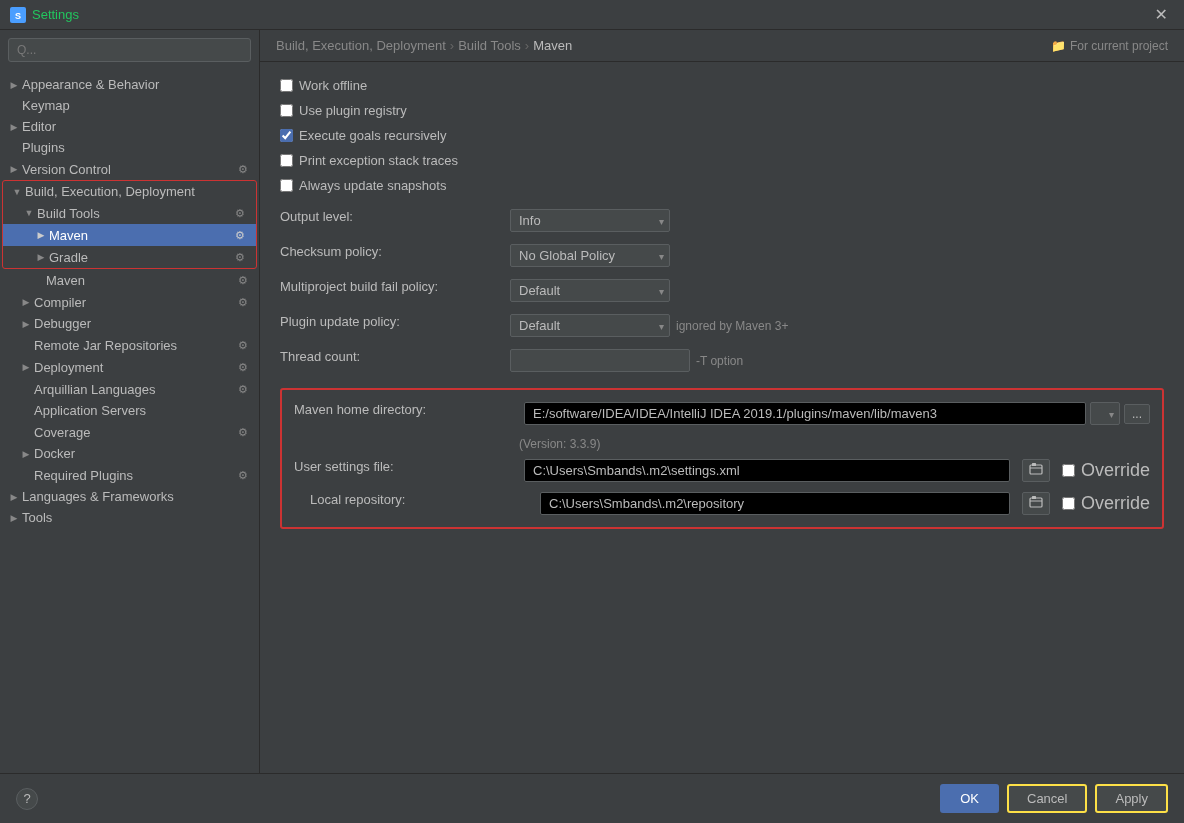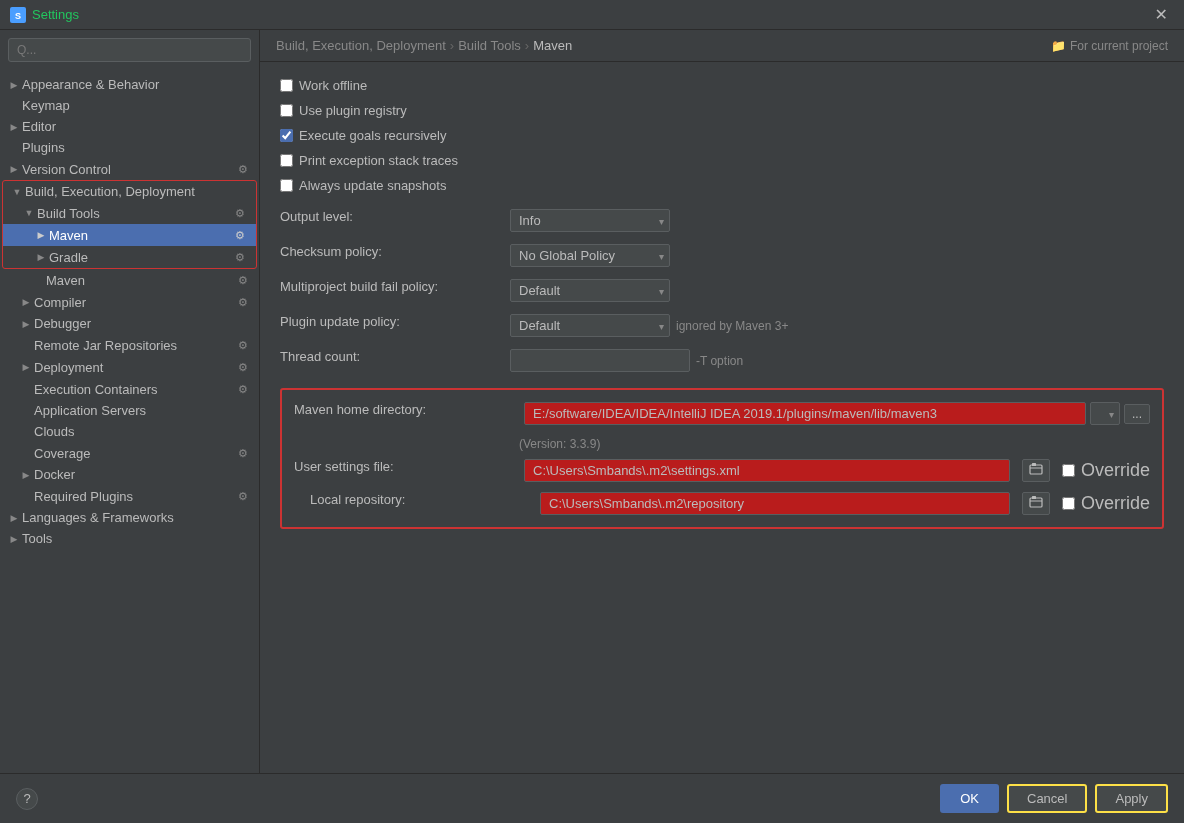--- a/index.html
+++ b/index.html
@@ -242,21 +242,21 @@
       border: 2px solid #cc3333;
       border-radius: 3px;
       padding: 12px;
       margin-top: 4px;
     }
     .highlight-box .form-row { margin-bottom: 10px; }
     .highlight-box .form-row:last-child { margin-bottom: 0; margin-left: 16px; }
 
     .long-input {
       flex: 1;
-      background: #b91c1c;
+      background: #000000;
       border: 1px solid #5a5e60;
       color: #bbbbbb;
       padding: 3px 8px;
       font-size: 13px;
       border-radius: 2px;
       outline: none;
     }
 
     .btn-browse {
       background: #45494a;
@@ -432,33 +432,29 @@
       </div>
 
       <div class="tree-item indent-1">
         <span class="tree-arrow">▶</span>
         <span class="tree-label">Deployment</span>
         <span class="tree-icon">⚙</span>
       </div>
 
       <div class="tree-item indent-1">
         <span class="tree-arrow"></span>
-        <span class="tree-label">Execution Containers</span>
+        <span class="tree-label">Arquillian Languages</span>
         <span class="tree-icon">⚙</span>
       </div>
 
       <div class="tree-item indent-1">
         <span class="tree-arrow"></span>
         <span class="tree-label">Application Servers</span>
       </div>
 
-      <div class="tree-item indent-1">
-        <span class="tree-arrow"></span>
-        <span class="tree-label">Clouds</span>
-      </div>
 
       <div class="tree-item indent-1">
         <span class="tree-arrow"></span>
         <span class="tree-label">Coverage</span>
         <span class="tree-icon">⚙</span>
       </div>
 
       <div class="tree-item indent-1">
         <span class="tree-arrow">▶</span>
         <span class="tree-label">Docker</span>

